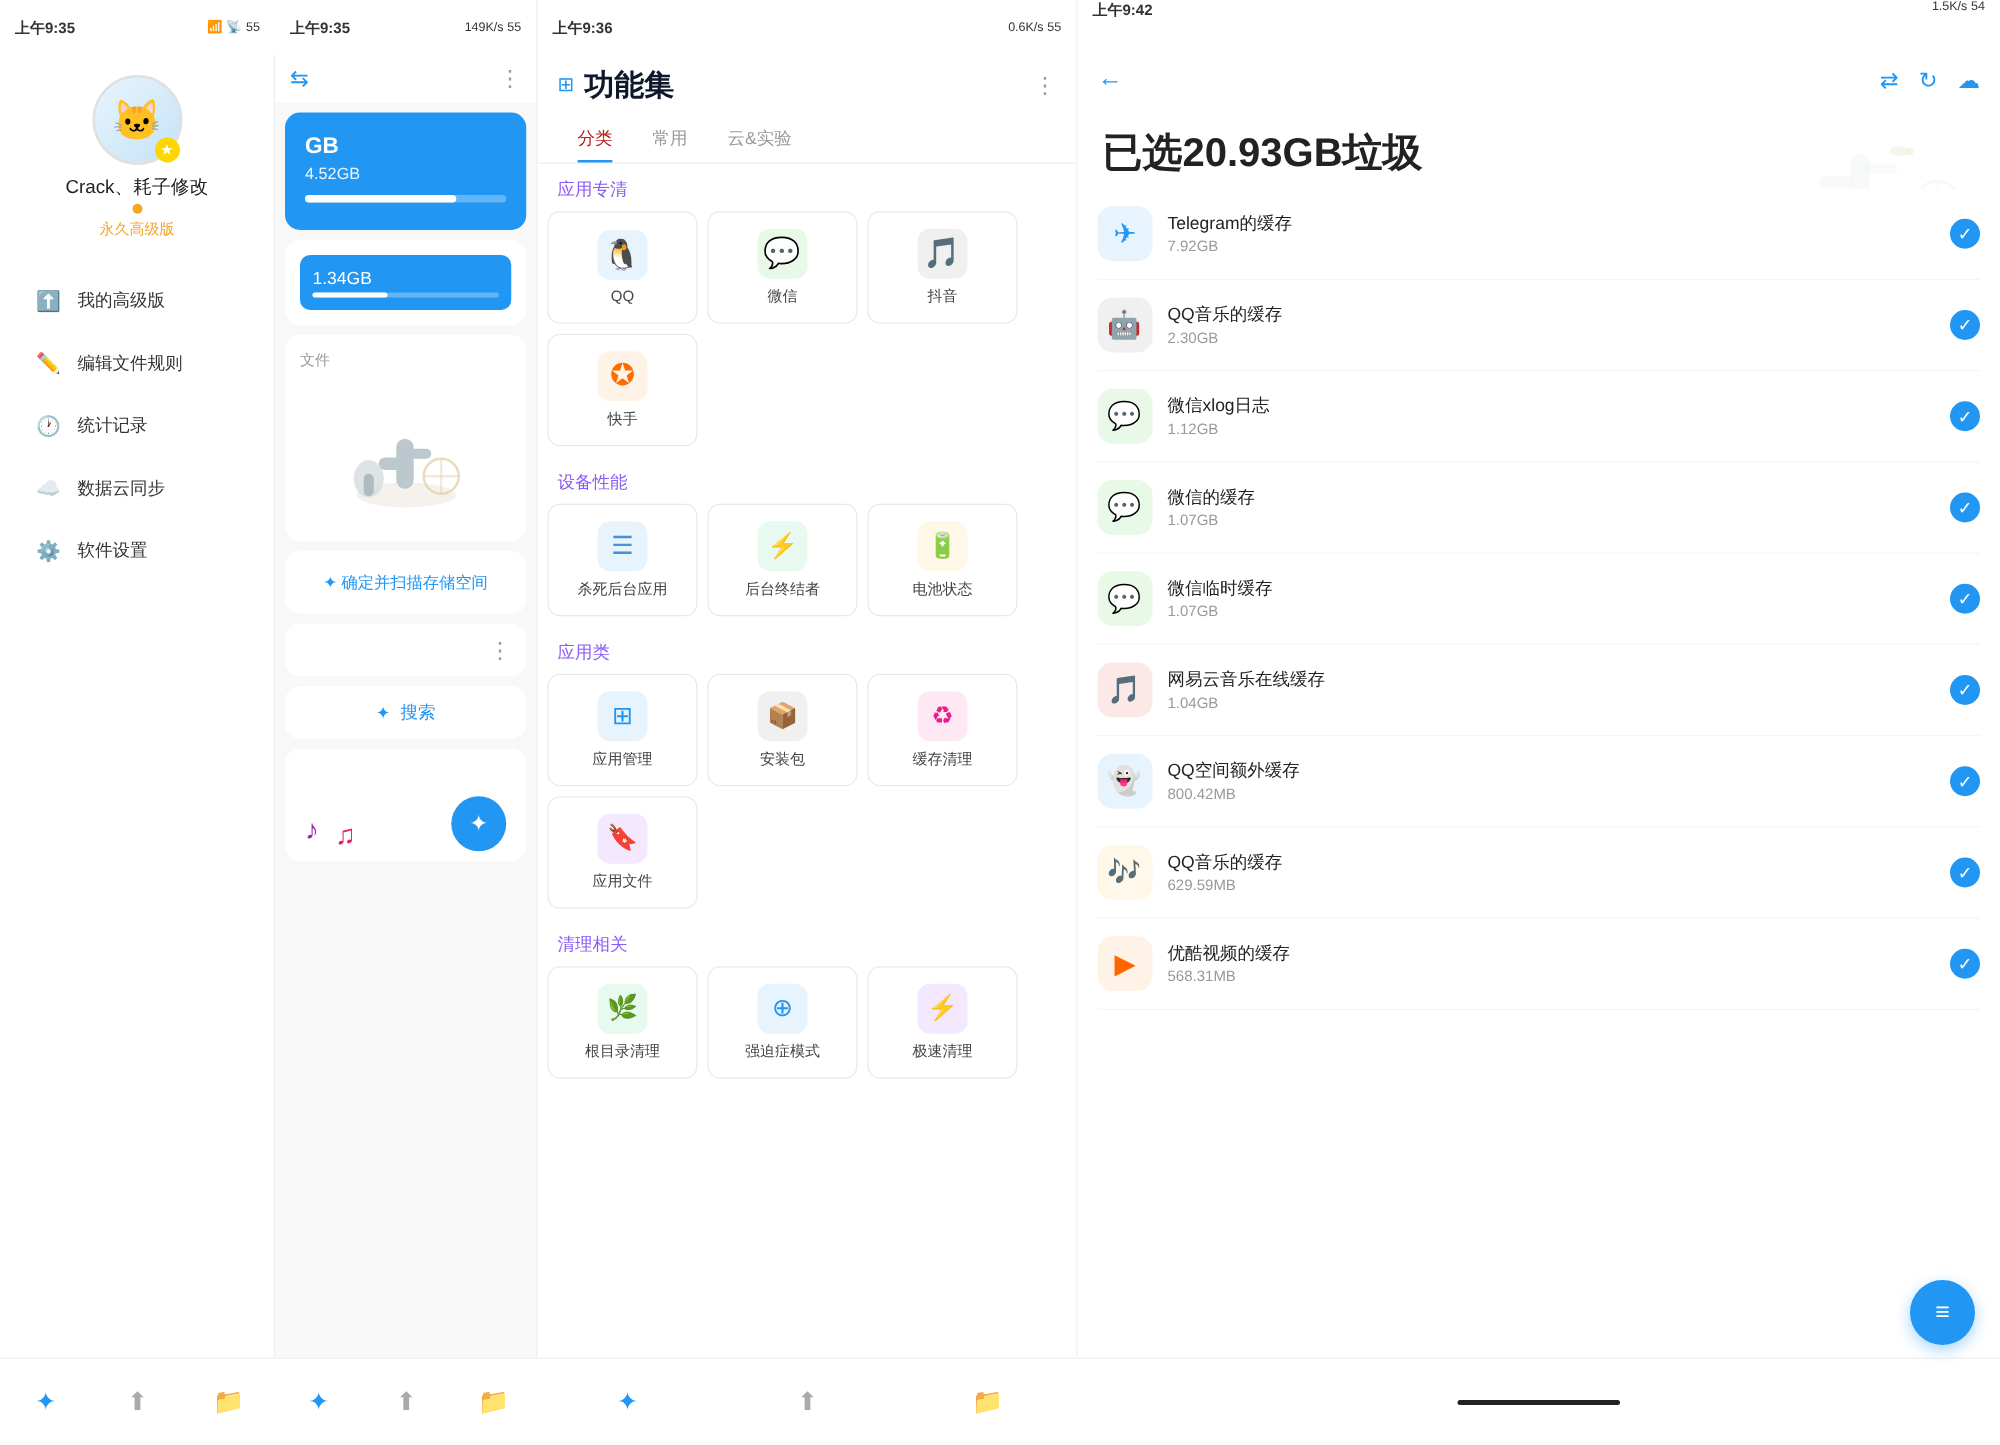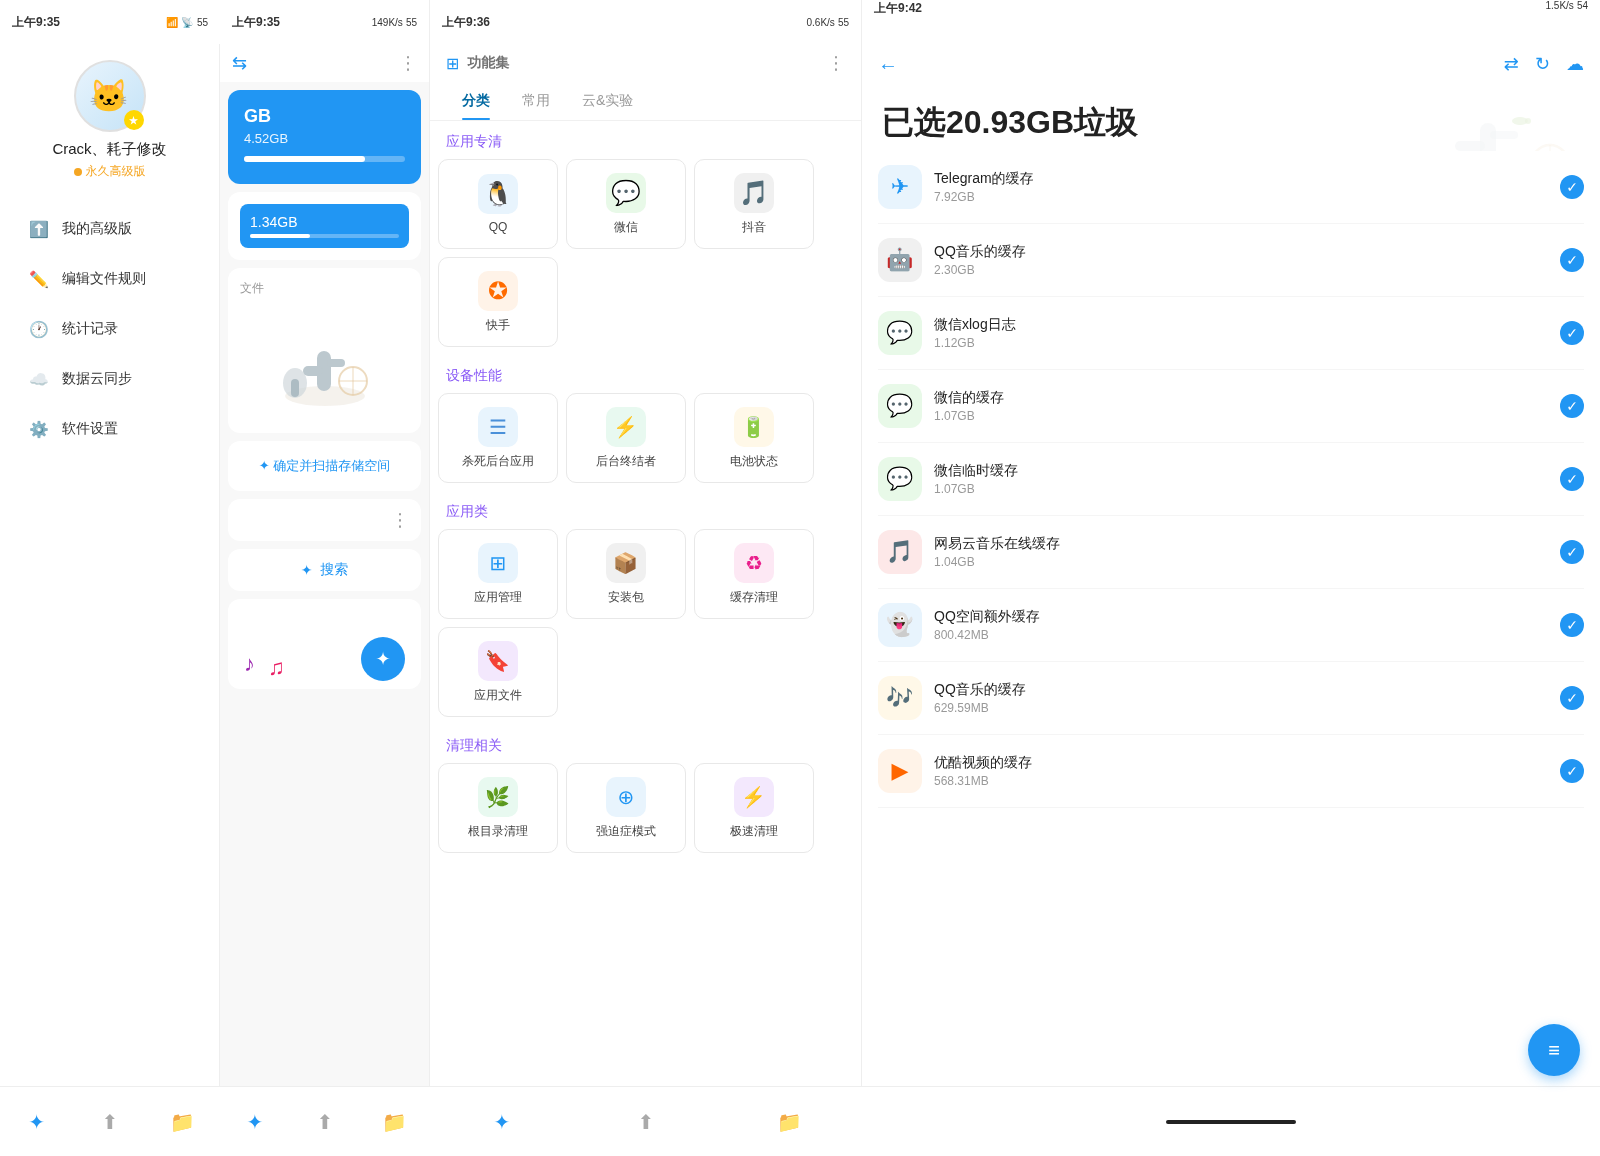--- a/index.html
+++ b/index.html
@@ -76,20 +76,21 @@
       color: #222;
       margin-bottom: 4px;
     }
     .vip-badge {
       display: flex;
       align-items: center;
       gap: 4px;
       color: #f5a623;
       font-size: 12px;
       margin-bottom: 24px;
+      flex-direction: column;
     }
     .vip-dot {
       width: 8px;
       height: 8px;
       background: #f5a623;
       border-radius: 50%;
     }
     .menu-list {
       width: 100%;
       padding: 0 16px;
@@ -302,45 +303,45 @@
       color: #333;
     }
     .panel3-header {
       background: #fff;
       padding: 8px 16px 0;
       display: flex;
       align-items: center;
       gap: 8px;
     }
     .panel3-title {
-      font-size: 14px;
+      font-size: 24px;
       font-weight: 600;
-      color: #737373;
+      color: #0f172a;
       flex: 1;
     }
     .grid-icon {
       color: #2196F3;
       font-size: 16px;
     }
     .tabs-row {
       display: flex;
       padding: 0 16px;
       border-bottom: 1px solid #f0f0f0;
       margin-top: 8px;
     }
     .tab {
       padding: 10px 16px;
       font-size: 14px;
       color: #999;
       cursor: pointer;
       position: relative;
     }
     .tab.active {
-      color: #0369a1;
-      font-weight: 700;
+      color: #b91c1c;
+      font-weight: 400;
     }
     .tab.active::after {
       content: '';
       position: absolute;
       bottom: 0;
       left: 16px;
       right: 16px;
       height: 2px;
       background: #2196F3;
       border-radius: 1px;

